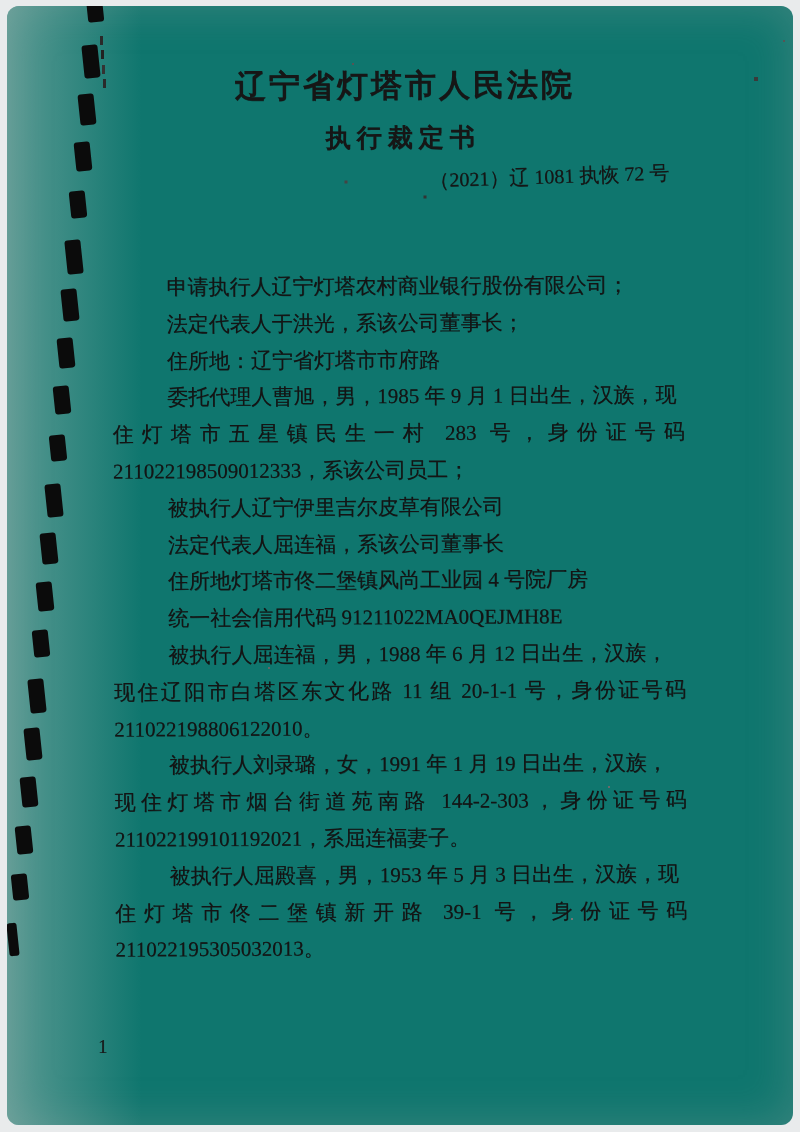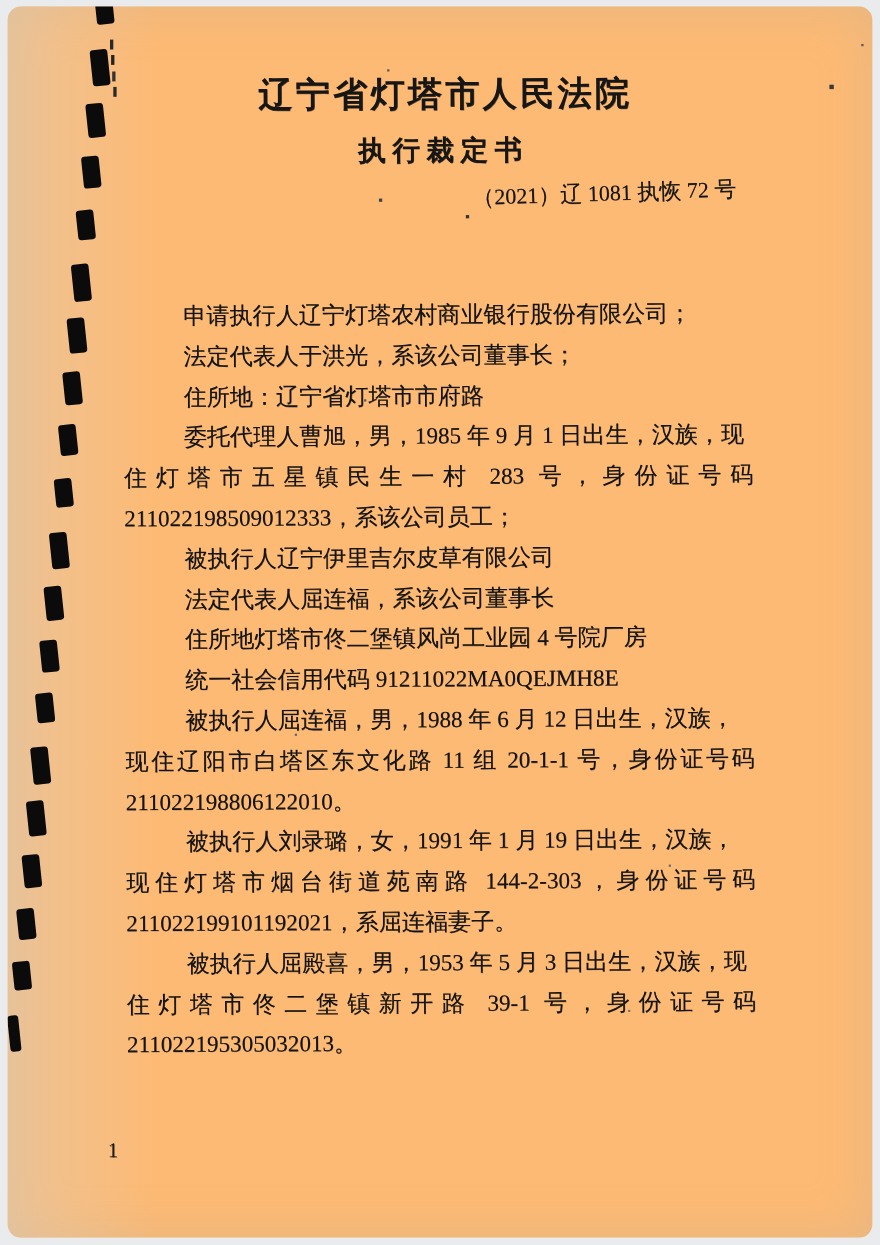--- a/index.html
+++ b/index.html
@@ -6,21 +6,21 @@
   body{
     width:800px;height:1132px;
     background:#e9ebec;
     overflow:hidden;
     position:relative;
     font-family:"Liberation Serif","DejaVu Serif",serif;
   }
   .scan{
     position:absolute;left:7px;top:6px;
     width:786px;height:1119px;
-    background:#fdba74;
+    background:#0f766e;
     border-radius:12px;
     overflow:hidden;
     box-shadow:inset 0 0 46px rgba(170,172,168,.28);
   }
   .scan::before{
     content:"";position:absolute;inset:0;pointer-events:none;
     background:linear-gradient(90deg,rgba(210,211,206,.38),rgba(255,255,255,0) 135px);
   }
   
   .binding{position:absolute;inset:0;pointer-events:none;}

